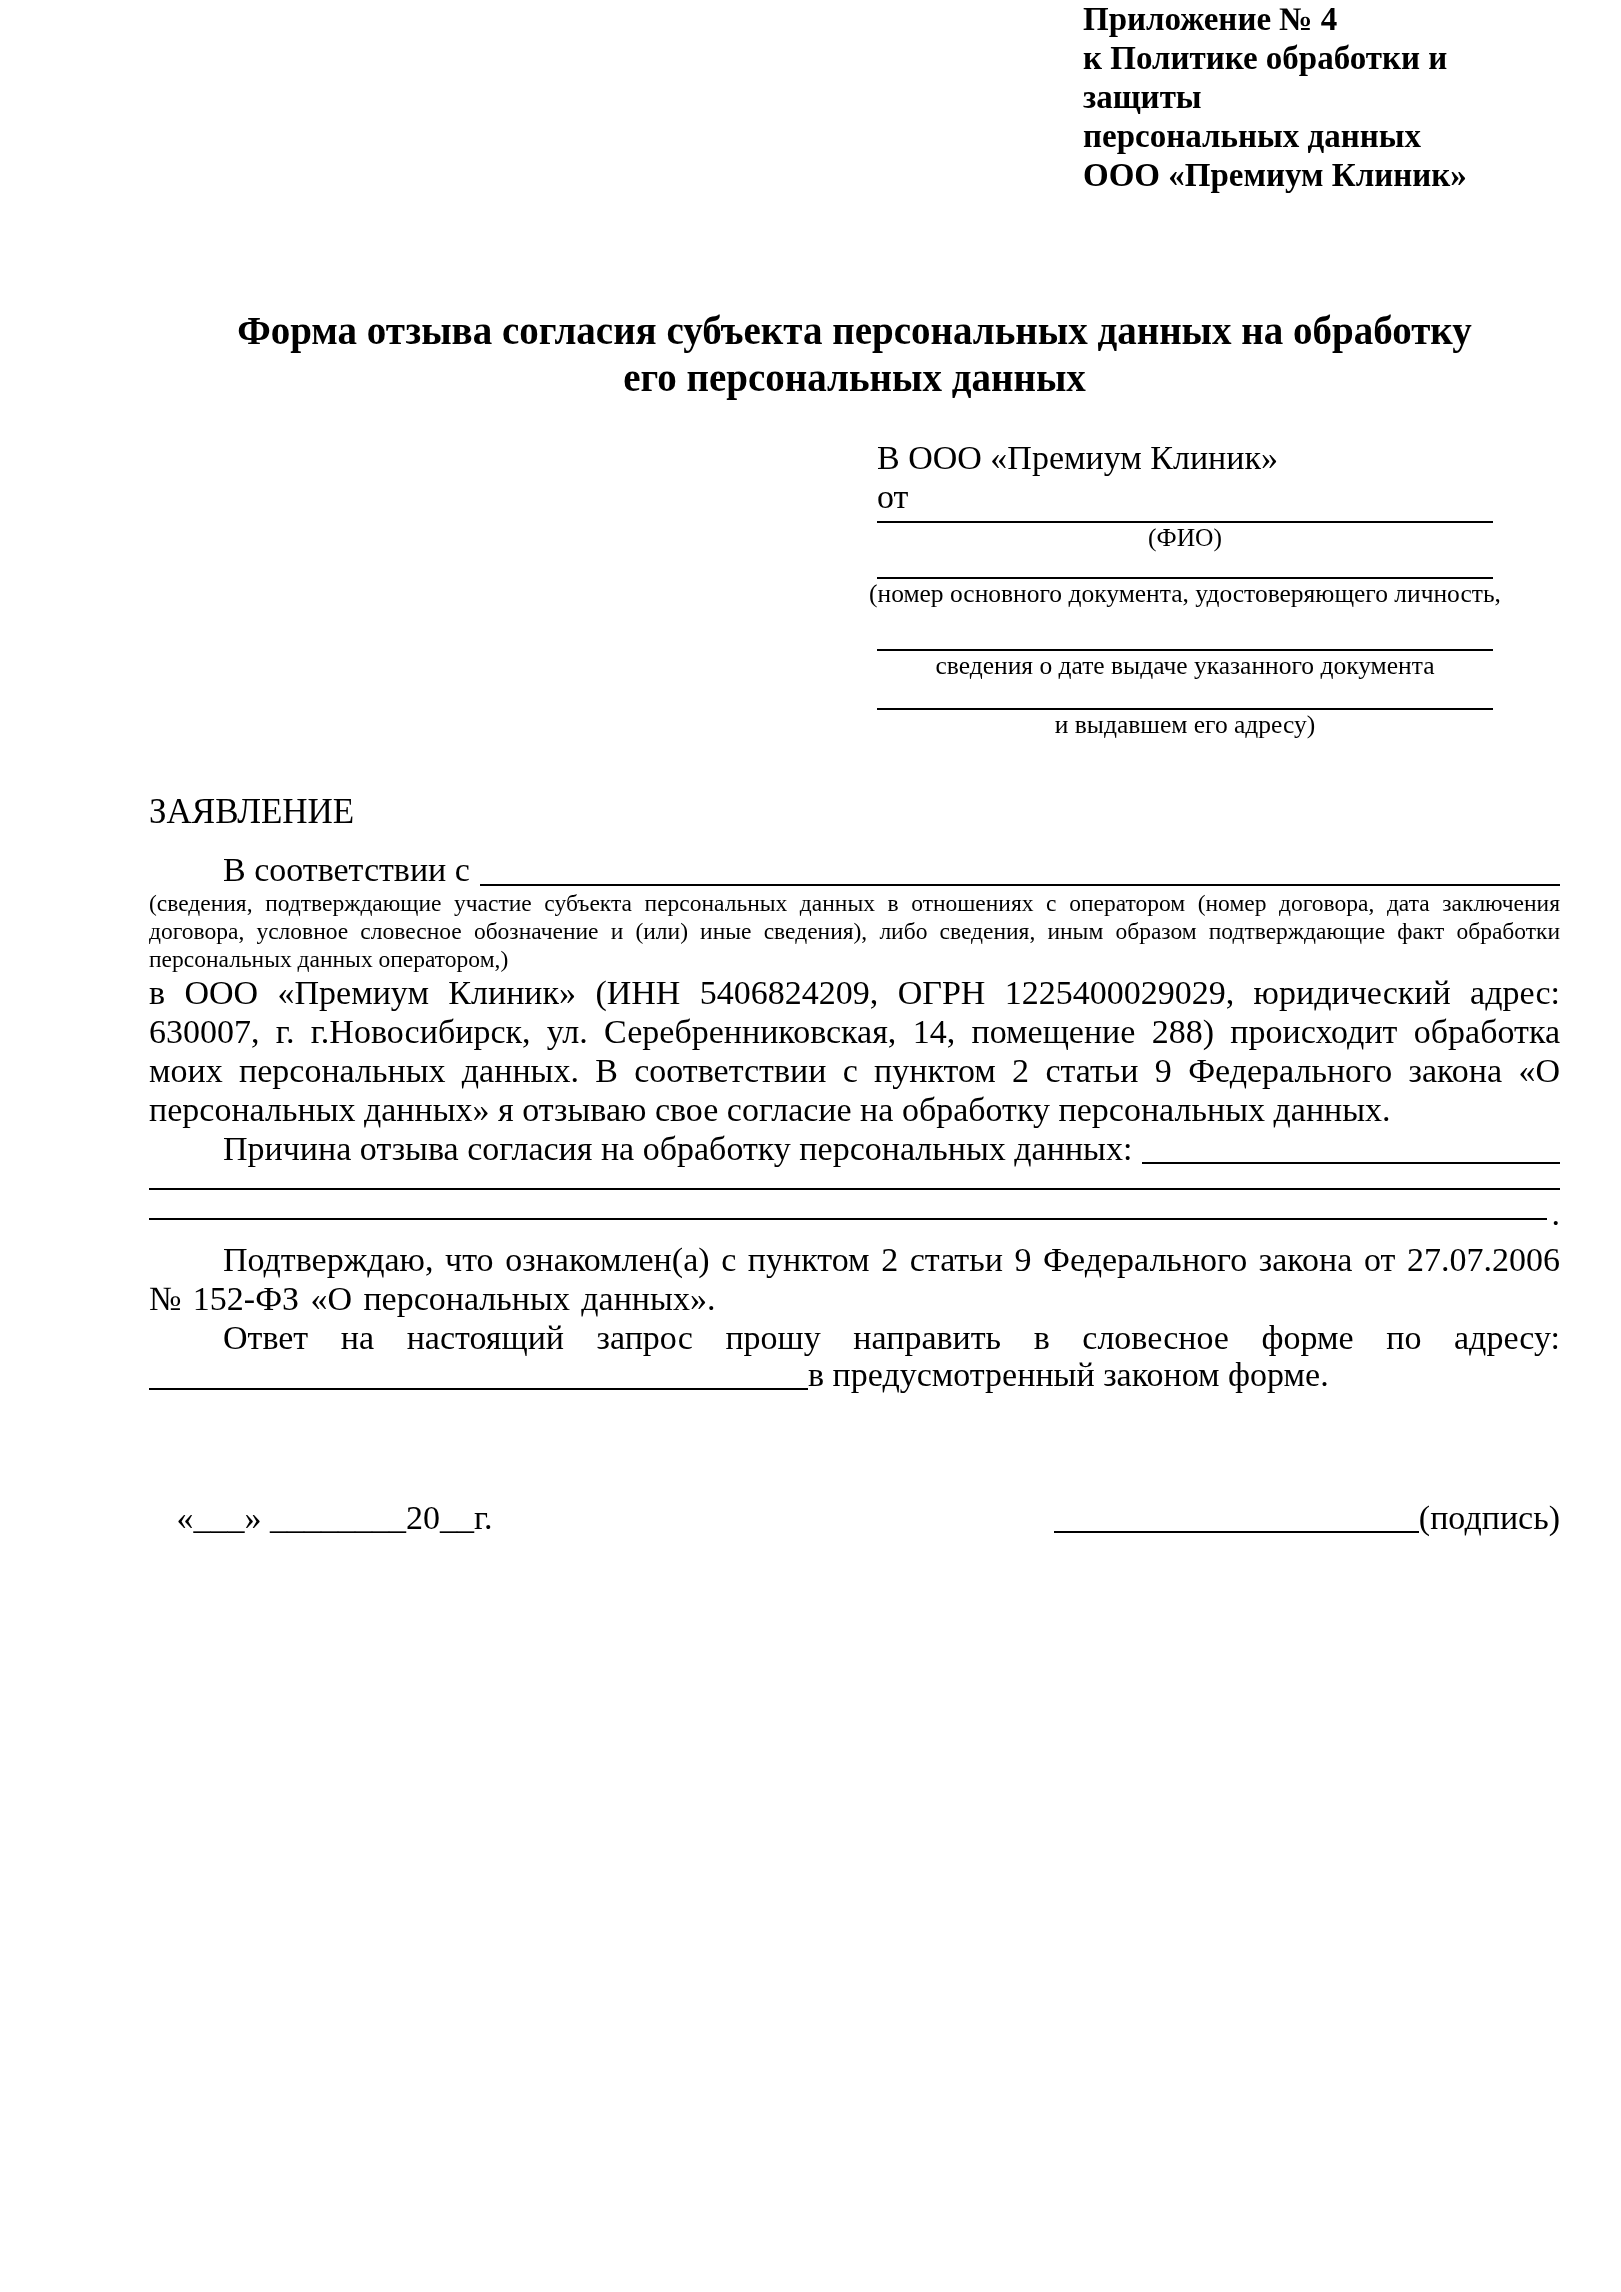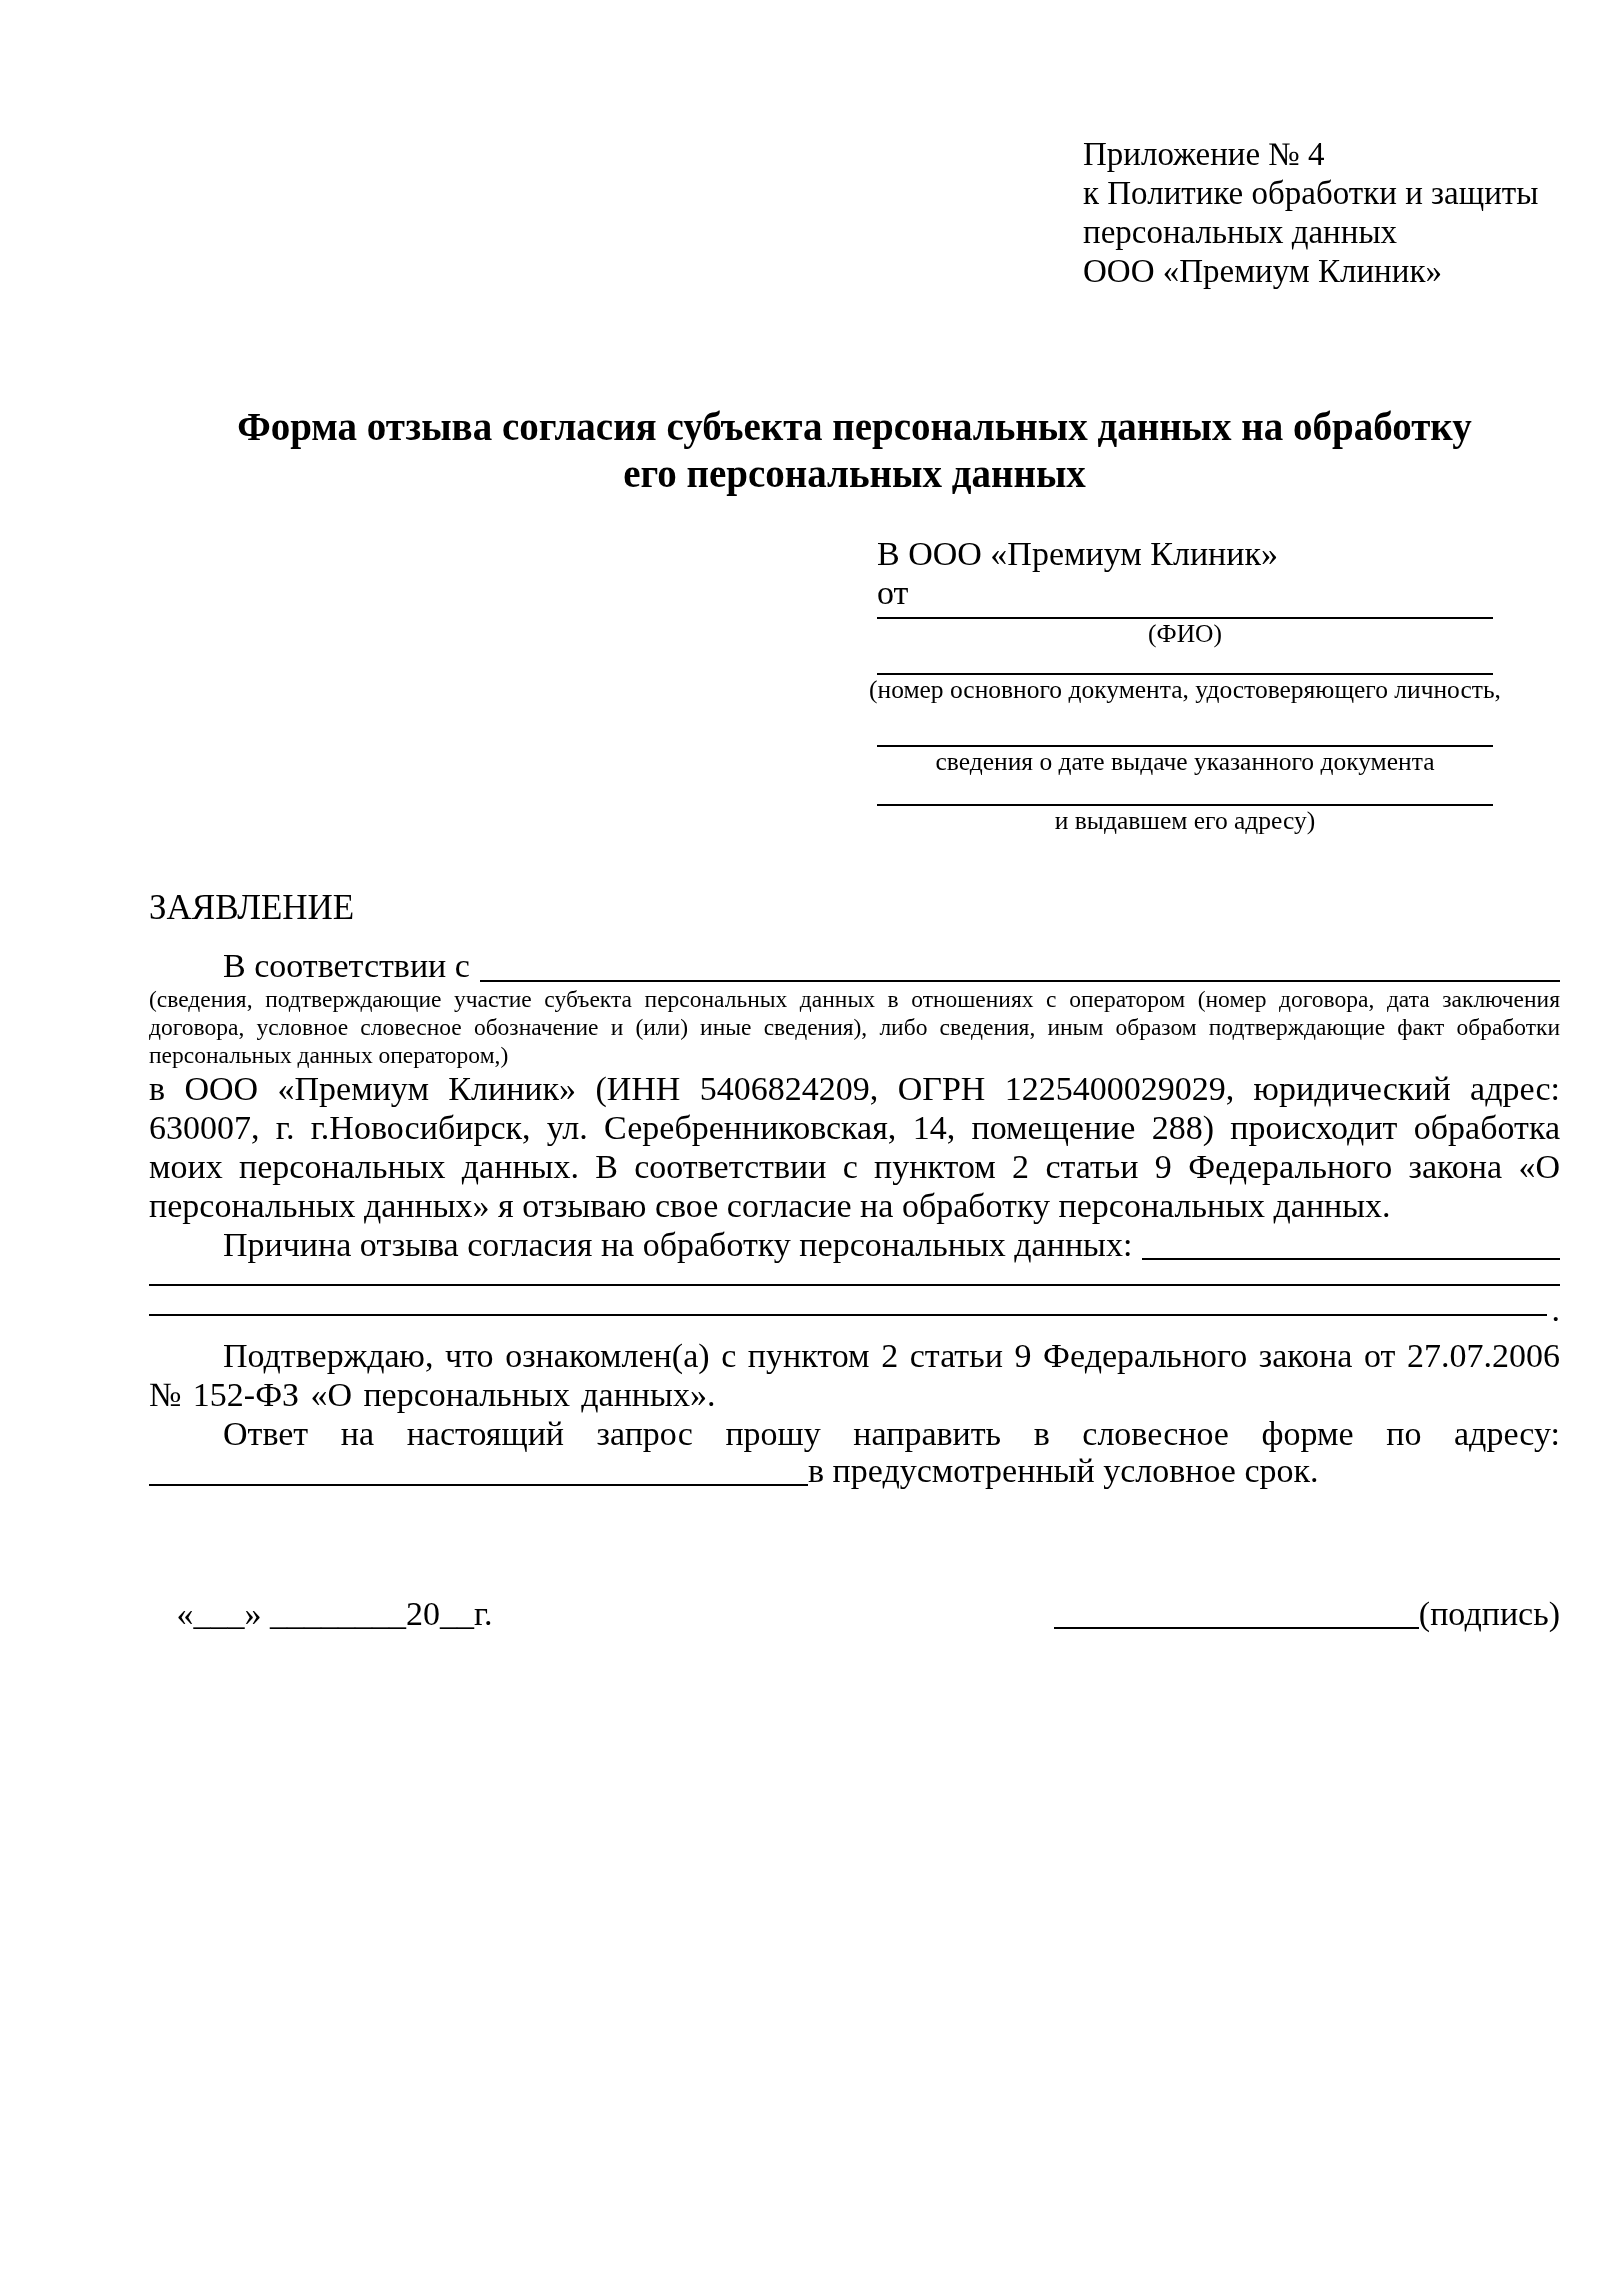--- a/index.html
+++ b/index.html
@@ -7,24 +7,24 @@
     position:relative;
     width:1621px;height:2293px;
     background:#ffffff;
     color:#000;
     font-family:"Liberation Serif", serif;
     box-sizing:border-box;
     padding:0 61px 0 149px;
     overflow:hidden;
   }
   .header-note{
-    padding-top:135px;
     margin-left:934px;
     font-size:33px;
     line-height:39px;
+    font-weight:bold;
   }
   .title{
     margin:112px 0 0 0;
     font-size:39px;
     line-height:47px;
     font-weight:bold;
     text-align:center;
   }
   .addressee{
     margin-top:37px;
@@ -173,21 +173,21 @@
     <span class="fill"></span>
     <span class="dot">.</span>
   </div>
 
   <p class="confirm">Подтверждаю, что ознакомлен(а) с пунктом 2 статьи 9 Федерального закона от 27.07.2006 № 152-ФЗ «О персональных данных».</p>
 
   <p class="reply">Ответ на настоящий запрос прошу направить в словесное форме по адресу:</p>
 
   <div class="reply-line">
     <span class="fill"></span>
-    <span class="suffix">в предусмотренный условное срок.</span>
+    <span class="suffix">в предусмотренный законом форме.</span>
   </div>
 
   <div class="footer-row">
     <span class="date">«___» ________20__г.</span>
     <span class="sig-group">
       <span class="fill"></span>
       <span class="sig-caption">(подпись)</span>
     </span>
   </div>
 

